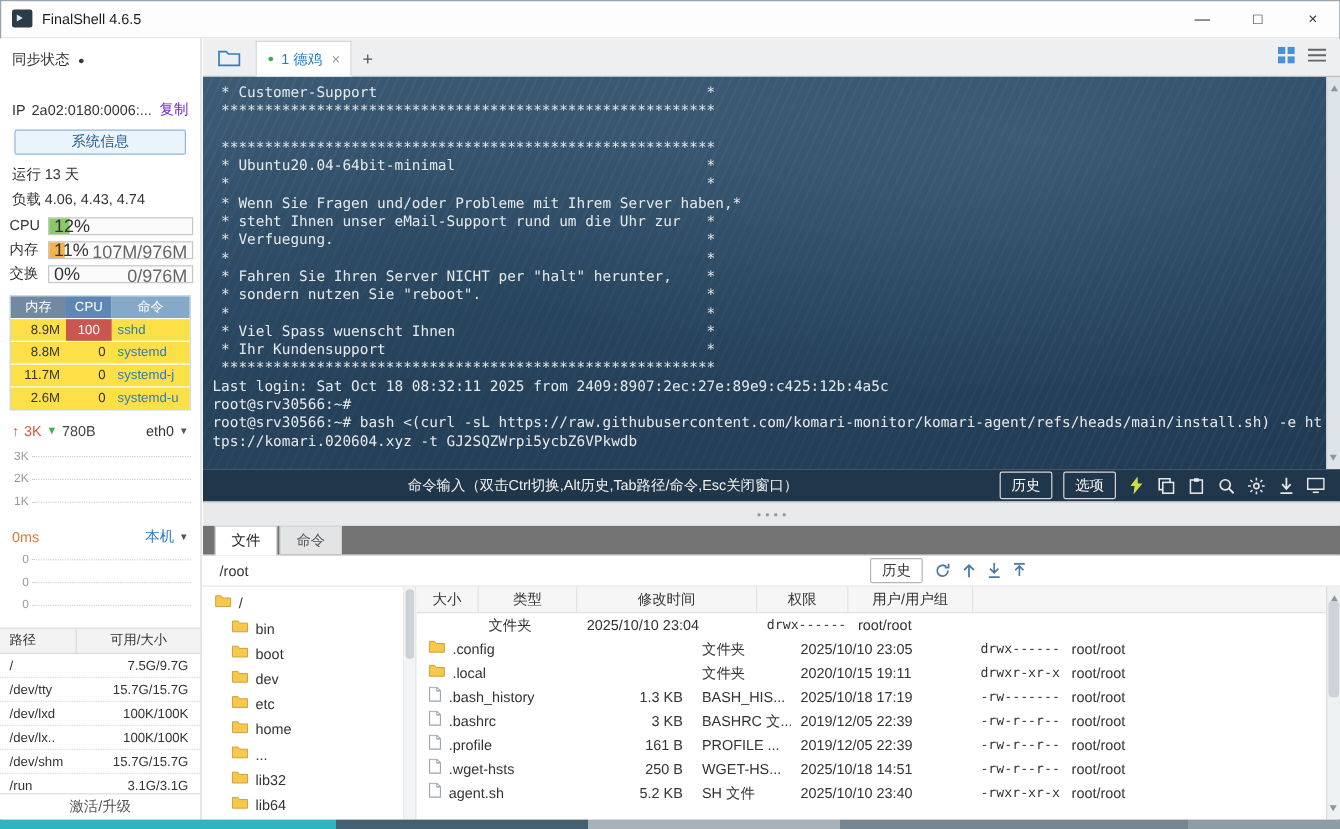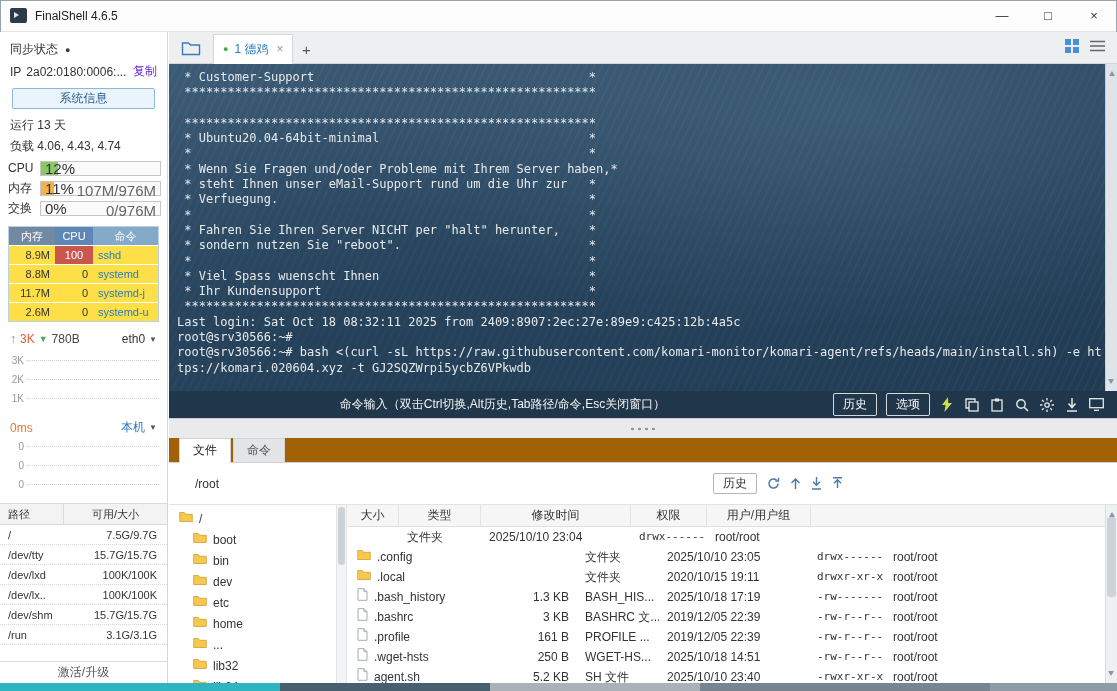--- a/index.html
+++ b/index.html
@@ -12,21 +12,21 @@
   .app-icon { width:17px; height:15px; background:#2b3b47; border-radius:2px; position:relative; margin-right:8px; flex:none; }
   .app-icon::after { content:""; position:absolute; left:4px; top:4px; border:3px solid transparent; border-left:5px solid #dfe6ea; }
   .title { font-size:12px; color:#1c1c1c; }
   .win-controls { margin-left:auto; display:flex; height:100%; }
   .wc { width:46px; display:flex; align-items:center; justify-content:center; color:#333; font-size:13px; }
 
   
   .sidebar { position:absolute; top:32px; left:0; width:168px; bottom:8px; background:#fff; border-right:1px solid #d6d6d6; display:flex; flex-direction:column; overflow:hidden; }
   .sync-row { display:flex; align-items:center; gap:7px; padding:9px 10px 3px; }
   .sync-dot { font-size:9px; color:#3a3a3a; }
-  .ip-row { display:flex; align-items:center; gap:5px; padding:2px 10px 3px; white-space:nowrap; }
+  .ip-row { display:flex; align-items:center; gap:5px; padding:2px 10px 3px; white-space:nowrap;margin-top:20px; }
   .ip-value { flex:1; overflow:hidden; text-overflow:ellipsis; }
   .copy-link { color:#6d28d9; }
   .sysinfo-btn { margin:5px 12px 7px; height:21px; line-height:19px; text-align:center; background:#e9f4fc; border:1px solid #8fb6d9; color:#2b5d8c; border-radius:2px; }
   .uptime,.load { padding:1px 10px 3px; }
   .meter-row { display:flex; align-items:center; padding:2px 6px 2px 8px; gap:5px; height:20px; }
   .meter-label { width:27px; flex:none; }
   .meter { flex:1; height:15px; border:1px solid #c6c6c6; background:#fafafa; position:relative; font-size:15px; line-height:13px; }
   .meter-fill { position:absolute; top:0; bottom:0; left:0; }
   .fill-cpu { width:14%; background:#8cc868; }
   .fill-mem { width:11%; background:#f2b24c; }
@@ -94,25 +94,25 @@
 
   .cmdbar { height:27px; flex:none; background:#20364a; display:flex; align-items:center; padding:0 12px; gap:9px; color:#f0f0f0; }
   .cmd-hint { margin:0 auto; color:#f2f2f2; }
   .cmd-btn { background:transparent; border:1px solid #d7d7d7; color:#fafafa; font-size:12px; padding:2px 9px; border-radius:2px; font-family:inherit; }
   .cicon { width:16px; height:16px; display:flex; align-items:center; justify-content:center; }
 
   .splitter { height:20px; flex:none; background:#e8eaeb; border-top:1px solid #cccccc; position:relative; }
   .splitter-handle { position:absolute; left:50%; top:8px; width:28px; height:4px; transform:translateX(-50%);
     background:radial-gradient(circle, #969696 1.2px, transparent 1.6px); background-size:7px 4px; background-repeat:repeat-x; }
 
-  .ftabs { height:25px; flex:none; background:#a16207; display:flex; align-items:flex-end; padding-left:10px; border-bottom:1px solid #d2d2d2; gap:2px; }
+  .ftabs { height:25px; flex:none; background:#737373; display:flex; align-items:flex-end; padding-left:10px; border-bottom:1px solid #d2d2d2; gap:2px; }
   .ftab { height:24px; line-height:22px; padding:0 13px; border:1px solid #d2d2d2; border-bottom:none; background:#e2e4e5; color:#555; }
   .ftab.active { background:#fff; color:#222; height:25px; margin-bottom:-1px; }
 
-  .pathbar { height:42px; flex:none; display:flex; align-items:center; background:#fff; border-bottom:1px solid #e2e2e2; padding:0 26px; }
+  .pathbar { height:26px; flex:none; display:flex; align-items:center; background:#fff; border-bottom:1px solid #e2e2e2; padding:0 14px; }
   .path-text { color:#333; }
   .path-tools { margin-left:auto; margin-right:248px; display:flex; align-items:center; gap:10px; }
   .pb-btn { border:1px solid #b5b5b5; background:#fff; color:#333; padding:1px 9px; font-size:12px; border-radius:2px; font-family:inherit; }
   .picon { display:flex; align-items:center; justify-content:center; }
 
   .filebody { flex:1; display:flex; overflow:hidden; background:#fff; }
   .tree { width:168px; flex:none; border-right:1px solid #e5e5e5; padding-top:3px; overflow:hidden; }
   .tree-item { height:21px; display:flex; align-items:center; gap:6px; padding-left:10px; color:#333; }
   .tree-item.child { padding-left:24px; }
   .tree-sb { width:10px; flex:none; background:#f2f4f5; border-right:1px solid #e5e5e5; position:relative; }
@@ -451,27 +451,27 @@
         <div class="tree-item">
           <span><svg width="14" height="12" viewBox="0 0 14 12">
                 <path d="M0.7 1.5h4.6l1.3 1.8h6.7v7.2H0.7z" fill="#f8c84c" stroke="#cb9f38" stroke-width="0.8"></path>
               </svg></span>
           <span>/</span>
         </div>
         <div class="tree-item child">
           <span><svg width="14" height="12" viewBox="0 0 14 12">
                 <path d="M0.7 1.5h4.6l1.3 1.8h6.7v7.2H0.7z" fill="#f8c84c" stroke="#cb9f38" stroke-width="0.8"></path>
               </svg></span>
+          <span>bin</span>
+        </div>
+        <div class="tree-item child">
+          <span><svg width="14" height="12" viewBox="0 0 14 12">
+                <path d="M0.7 1.5h4.6l1.3 1.8h6.7v7.2H0.7z" fill="#f8c84c" stroke="#cb9f38" stroke-width="0.8"></path>
+              </svg></span>
           <span>boot</span>
-        </div>
-        <div class="tree-item child">
-          <span><svg width="14" height="12" viewBox="0 0 14 12">
-                <path d="M0.7 1.5h4.6l1.3 1.8h6.7v7.2H0.7z" fill="#f8c84c" stroke="#cb9f38" stroke-width="0.8"></path>
-              </svg></span>
-          <span>bin</span>
         </div>
         <div class="tree-item child">
           <span><svg width="14" height="12" viewBox="0 0 14 12">
                 <path d="M0.7 1.5h4.6l1.3 1.8h6.7v7.2H0.7z" fill="#f8c84c" stroke="#cb9f38" stroke-width="0.8"></path>
               </svg></span>
           <span>dev</span>
         </div>
         <div class="tree-item child">
           <span><svg width="14" height="12" viewBox="0 0 14 12">
                 <path d="M0.7 1.5h4.6l1.3 1.8h6.7v7.2H0.7z" fill="#f8c84c" stroke="#cb9f38" stroke-width="0.8"></path>

